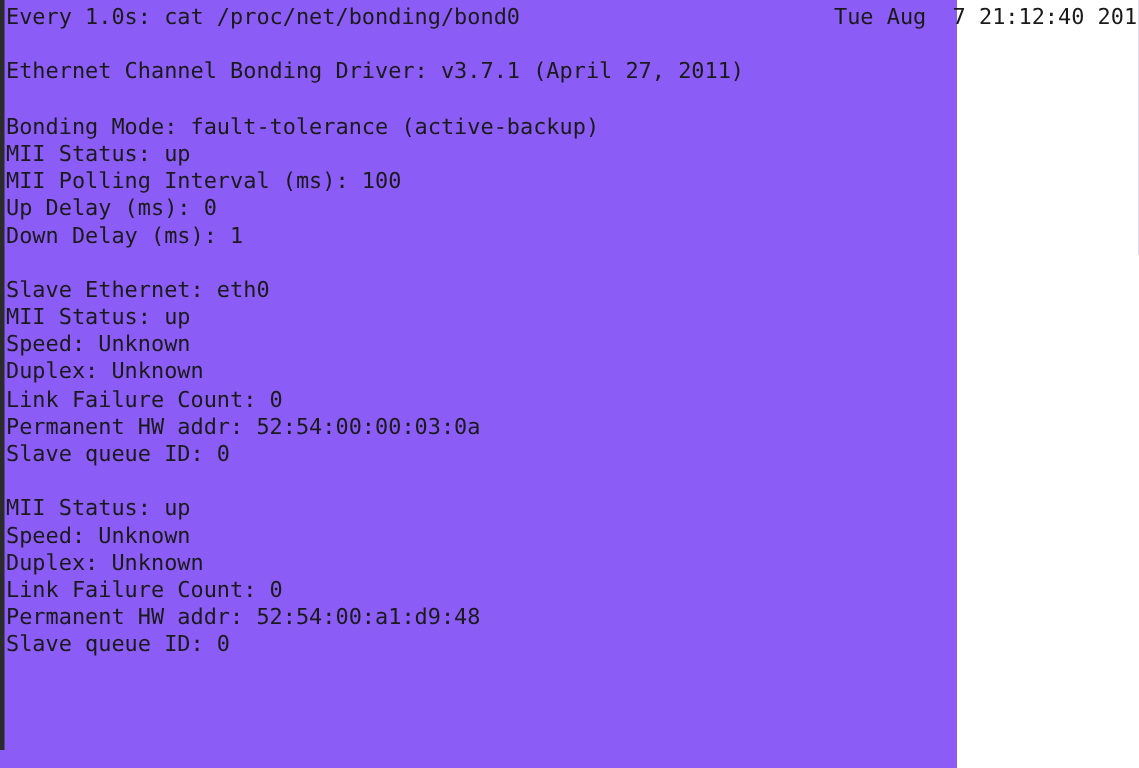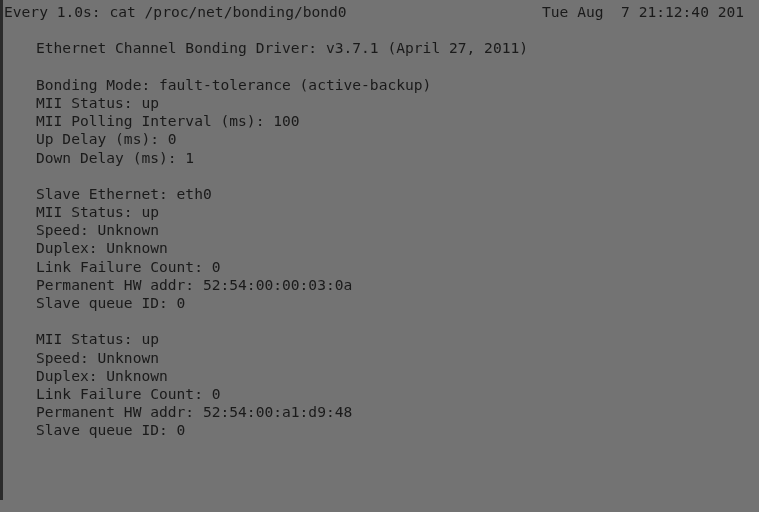--- a/index.html
+++ b/index.html
@@ -8,23 +8,23 @@
     background: #ffffff;
   }
   body {
     width: 759px;
     height: 512px;
     overflow: hidden;
     font-family: "DejaVu Sans Mono", "Liberation Mono", monospace;
   }
   #terminal {
     position: relative;
-    width: 759px;
+    width: 638px;
     height: 512px;
-    background: #737373;
+    background: #8b5cf6;
     color: #1a1a1a;
     font-size: 14.6px;
     line-height: 18.2px;
     box-sizing: border-box;
   }
   
   #left-edge-bar {
     position: absolute;
     left: 0;
     top: 0;
@@ -45,29 +45,28 @@
     height: 18.2px;
     white-space: pre;
   }
   .watch-header .cmd {
     position: absolute;
     left: 0;
     top: 0;
   }
   .watch-header .stamp {
     position: absolute;
-    left: 538px;
+    left: 552px;
     top: 0;
     white-space: pre;
   }
   .out-line {
     height: 18.2px;
     white-space: pre;
     letter-spacing: 0px;
-    padding-left: 32px;
   }
   .out-line.blank {
     height: 18.2px;
   }
 </style>
 </head>
 <body>
 
 <div id="terminal">
 

